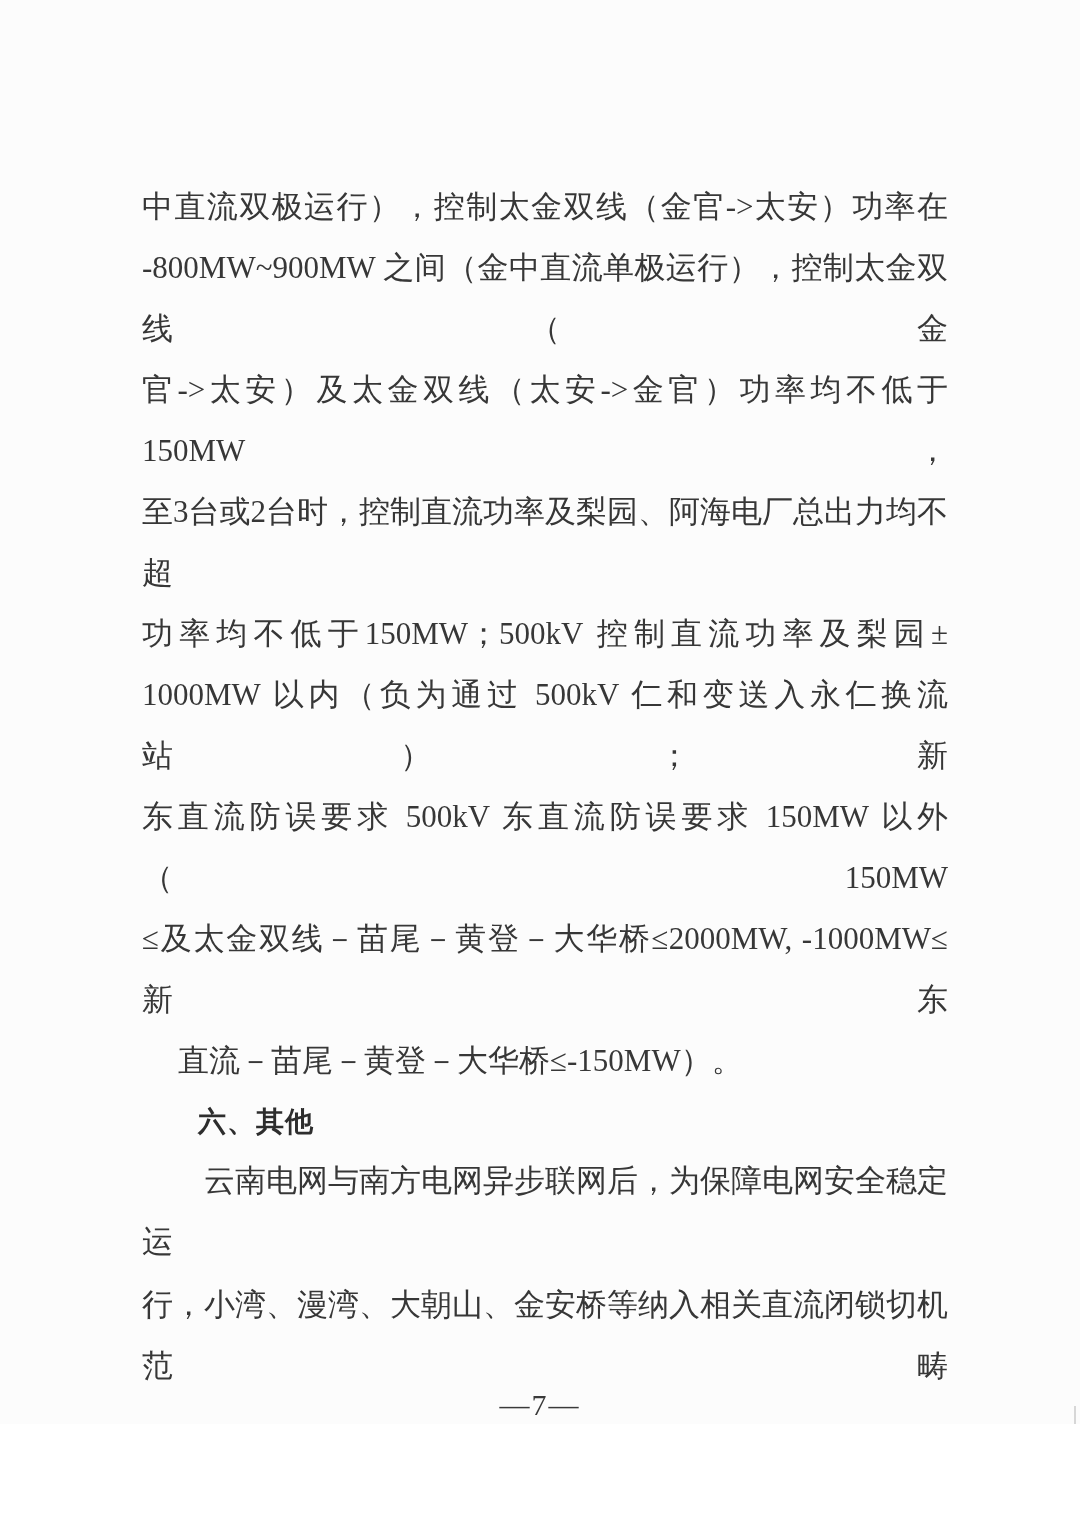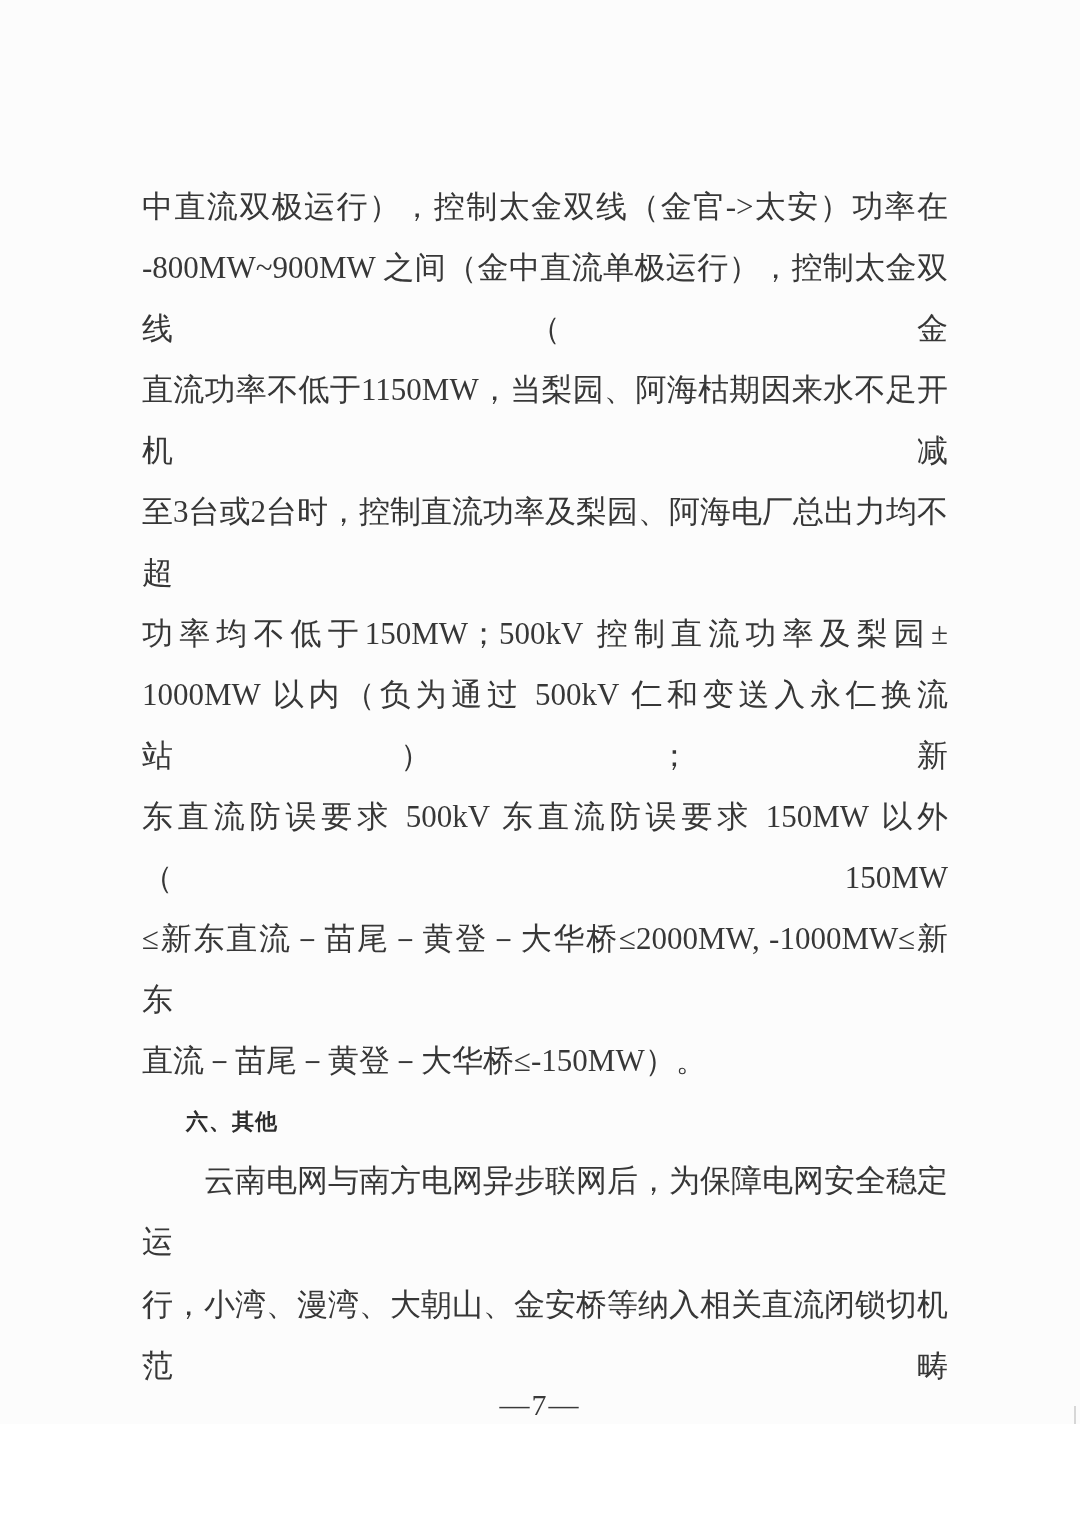--- a/index.html
+++ b/index.html
@@ -17,26 +17,26 @@
     left: 142px;
     top: 176px;
     width: 806px;
     font-size: 31px;
     line-height: 61px;
   }
   .line {
     text-align: justify;
     text-align-last: justify;
   }
-  .line.end { text-align-last: left; }
+  .line.end { text-align-last: left; margin-left: 36px; }
   .indent { text-indent: 2em; font-family: Liberation Mono, monospace; }
   .heading {
     font-family: "Liberation Sans", "DejaVu Sans", sans-serif;
     font-weight: bold;
-    font-size: 22px;
+    font-size: 28px;
     color: #2d2d2d;
     text-indent: 2em;
     letter-spacing: 1px;
     line-height: 61px;
   }
   .page-number {
     position: absolute;
     top: 1388px;
     left: 0;
     width: 100%;
@@ -72,26 +72,26 @@
   }
 </style>
 </head>
 <body>
 
 <div class="page">
 
   <div class="content">
     <div class="line">中直流双极运行），控制太金双线（金官-&gt;太安）功率在</div>
     <div class="line">-800MW~900MW 之间（金中直流单极运行），控制太金双线（金</div>
-    <div class="line">直流功率不低于1150MW，当梨园、阿海枯期因来水不足开机减</div>
+    <div class="line">官-&gt;太安）及太金双线（太安-&gt;金官）功率均不低于150MW，</div>
     <div class="line">至3台或2台时，控制直流功率及梨园、阿海电厂总出力均不超</div>
     <div class="line">功率均不低于150MW；500kV 控制直流功率及梨园±</div>
     <div class="line">1000MW 以内（负为通过 500kV 仁和变送入永仁换流站）；新</div>
     <div class="line">东直流防误要求 500kV 东直流防误要求 150MW 以外（150MW</div>
-    <div class="line">≤新东直流－苗尾－黄登－大华桥≤2000MW, -1000MW≤新东</div>
+    <div class="line">≤及太金双线－苗尾－黄登－大华桥≤2000MW, -1000MW≤新东</div>
     <div class="line end">直流－苗尾－黄登－大华桥≤-150MW）。</div>
     <div class="heading">六、其他</div>
     <div class="line indent">云南电网与南方电网异步联网后，为保障电网安全稳定运</div>
     <div class="line">行，小湾、漫湾、大朝山、金安桥等纳入相关直流闭锁切机范畴</div>
 
   </div>
 
   <div class="page-number">—7—</div>
 
   <div class="watermark">

